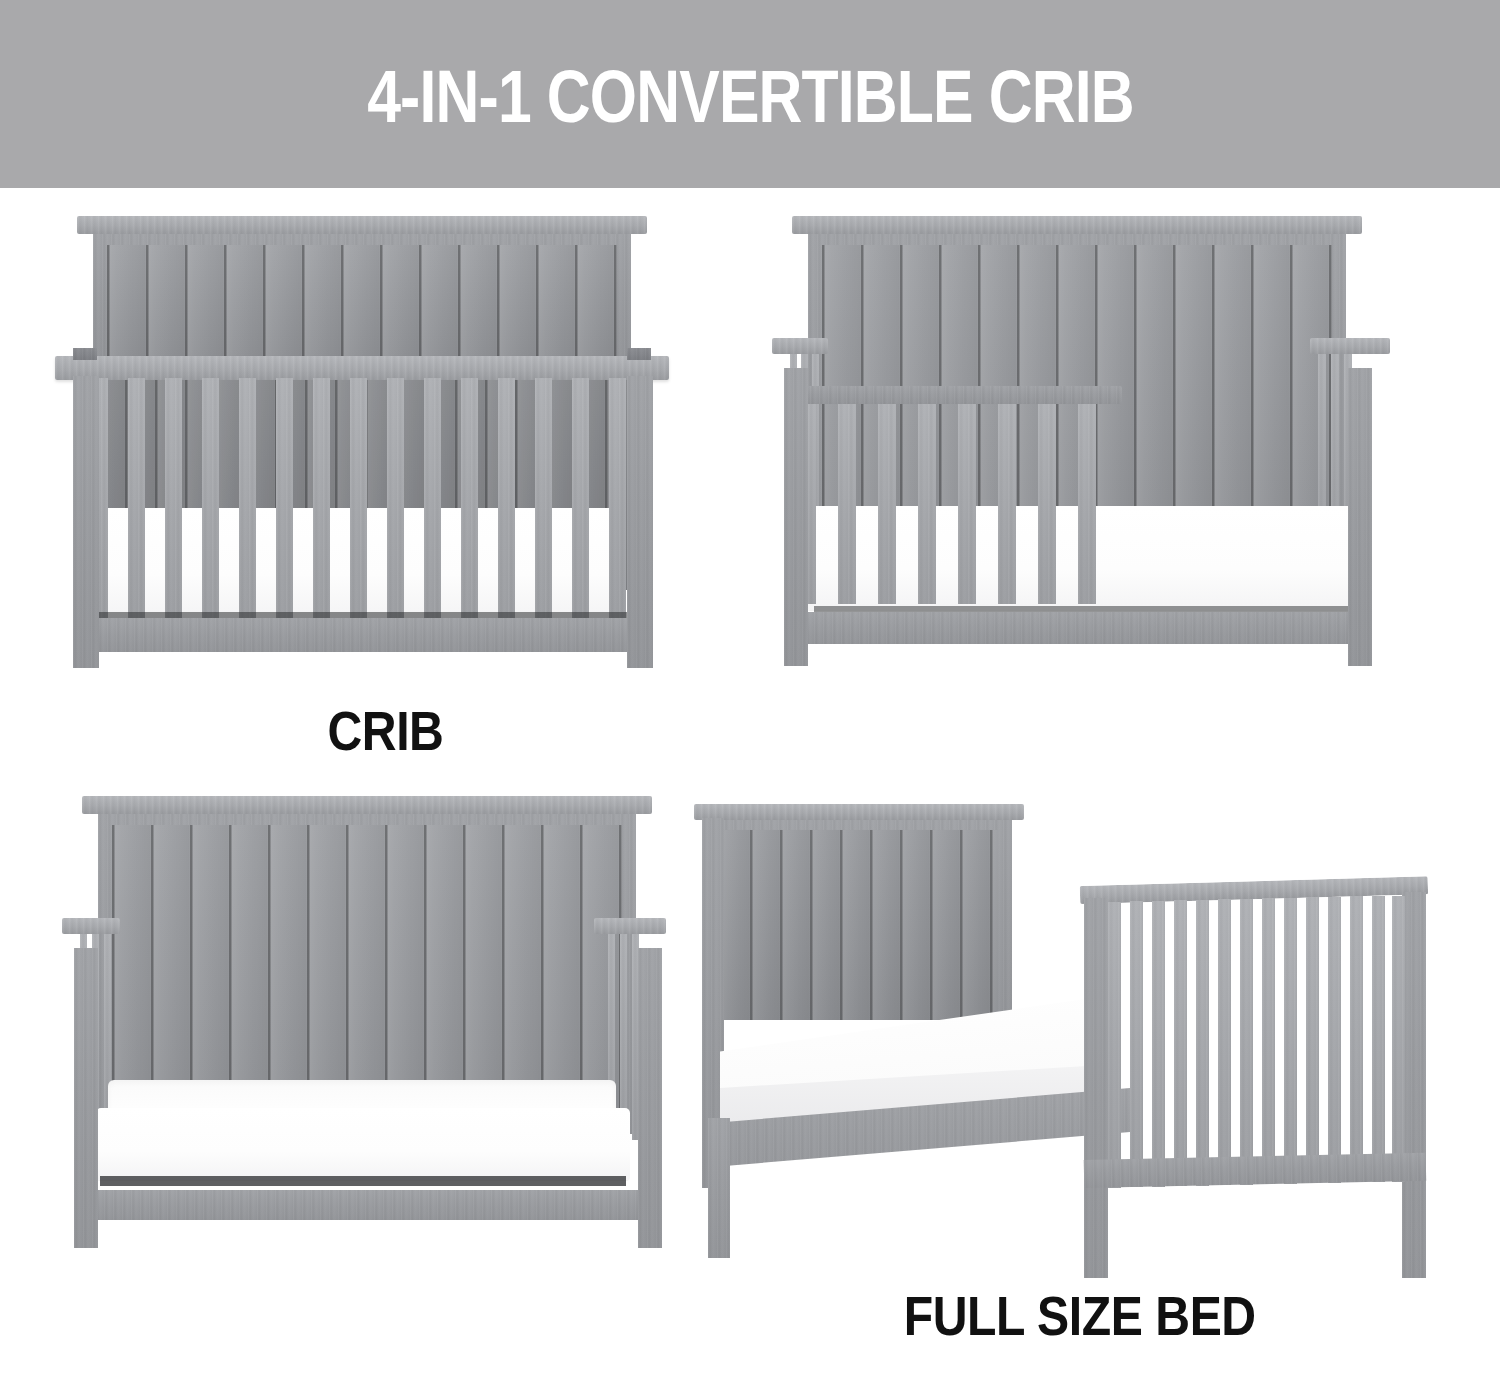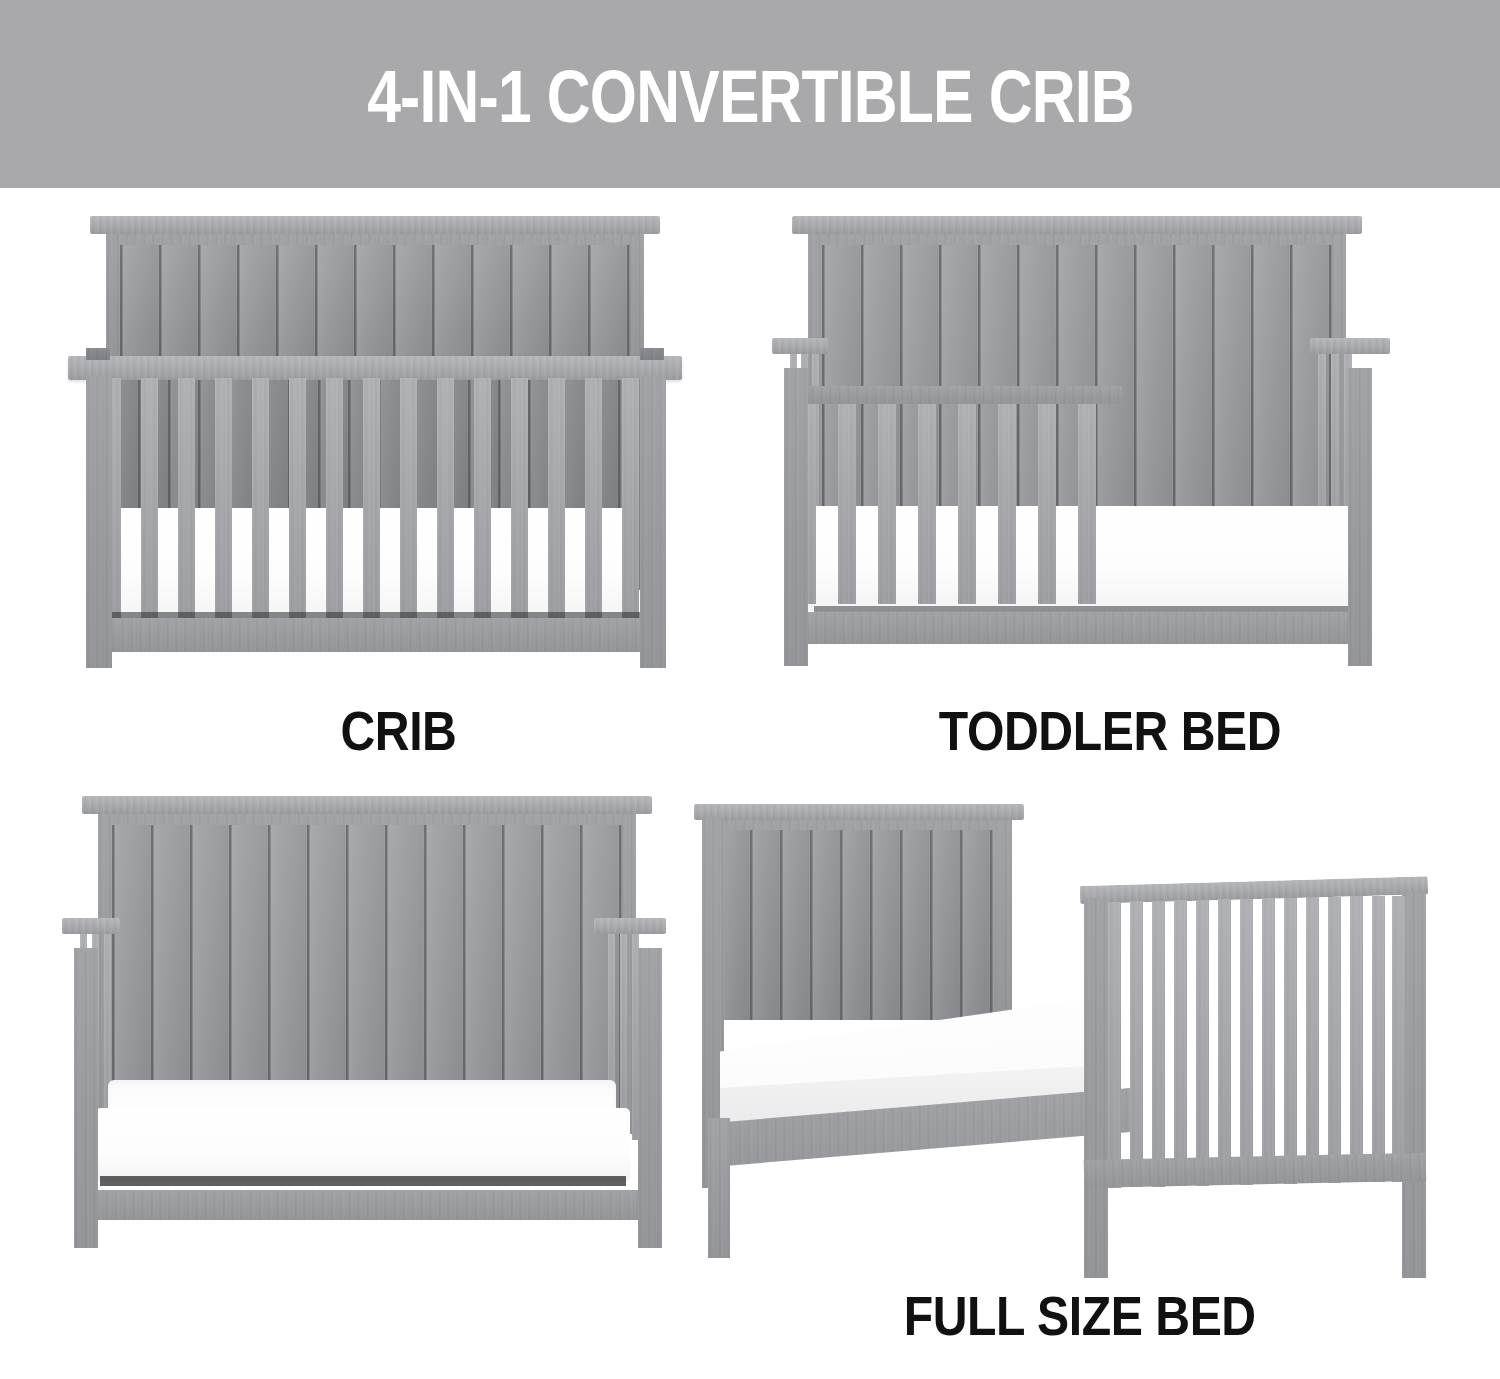--- a/index.html
+++ b/index.html
@@ -29,21 +29,21 @@
     transform-origin:center;
     white-space:nowrap;
     margin-top:6px;
   }
 
   
   .grid{
     position:absolute;left:0;top:188px;width:1500px;height:1191px;
   }
   .cell{ position:absolute; }
-  .cell-crib   { left:68px;  top:20px;  width:660px; height:580px; }
+  .cell-crib   { left:55px;  top:20px;  width:660px; height:580px; }
   .cell-toddler{ left:770px; top:20px;  width:680px; height:580px; }
   .cell-daybed { left:60px;  top:600px; width:660px; height:580px; }
   .cell-full   { left:680px; top:600px; width:800px; height:580px; }
 
   .stage{ position:absolute; inset:0; }
 
   .caption{
     position:absolute;left:0;width:100%;
     text-align:center;
     color:#111111;
@@ -235,23 +235,20 @@
         <div class="wood-lt" style="position:absolute;left:200px;top:0;width:18px;height:200px;"></div>
         <div class="wood-lt" style="position:absolute;left:240px;top:0;width:18px;height:200px;"></div>
         <div class="wood-lt" style="position:absolute;left:280px;top:0;width:18px;height:200px;"></div>
       </div>
 
       <div class="el wood" style="left:26px;top:404px;width:564px;height:32px;"></div>
 
       <div class="el wood" style="left:14px;top:160px;width:24px;height:298px;"></div>
       <div class="el wood" style="left:578px;top:160px;width:24px;height:298px;"></div>
     </div>
-    <div class="caption cap-toddler">
-      <span>TODDLER BED</span>
-    </div>
   </div>
 
   <div class="cell cell-daybed">
     <div class="stage">
 
       <div class="el wood-cap" style="left:22px;top:8px;width:570px;height:18px;border-radius:2px;"></div>
       <div class="el wood" style="left:38px;top:26px;width:538px;height:320px;"></div>
       <div class="el beadboard" style="left:52px;top:37px;width:510px;height:309px;"></div>
 
       <div class="el wood-cap" style="left:2px;top:130px;width:58px;height:16px;border-radius:2px;"></div>

